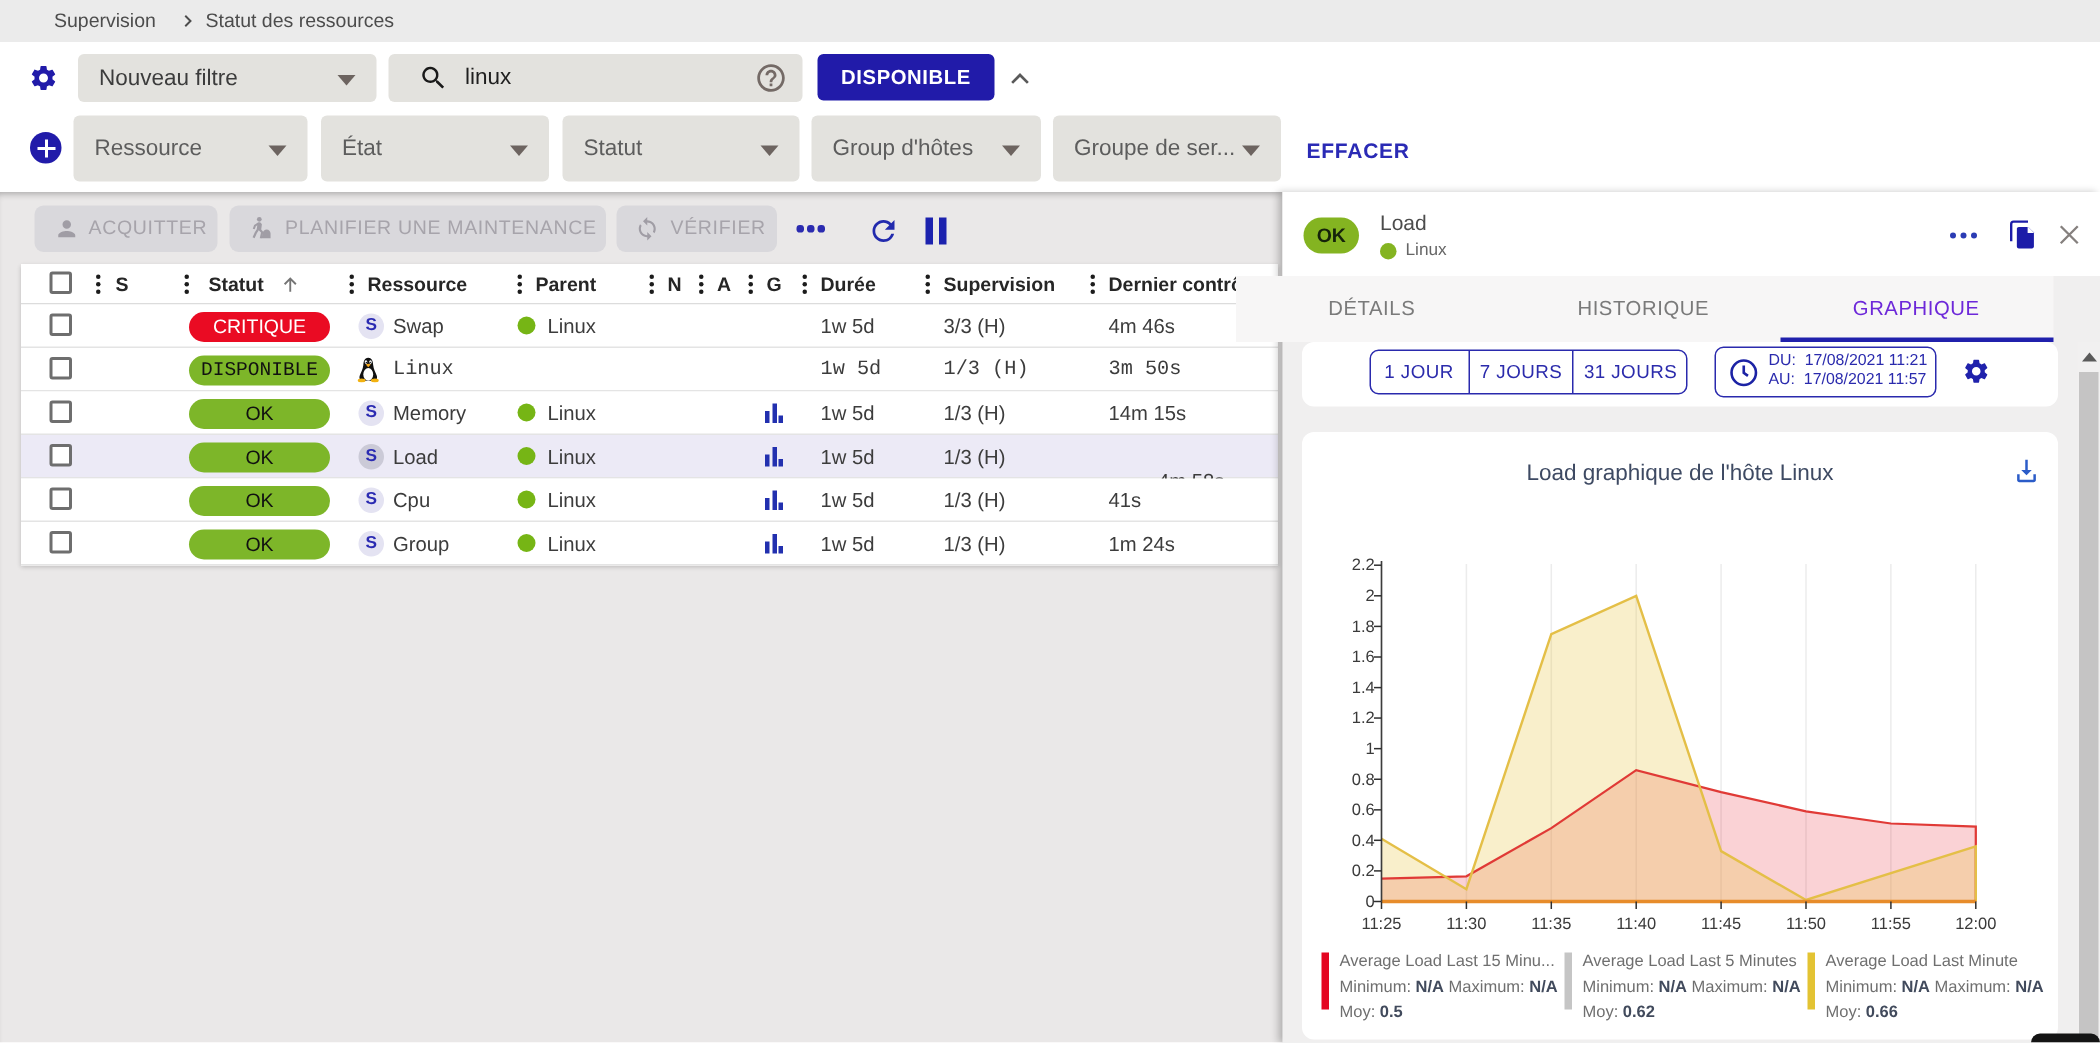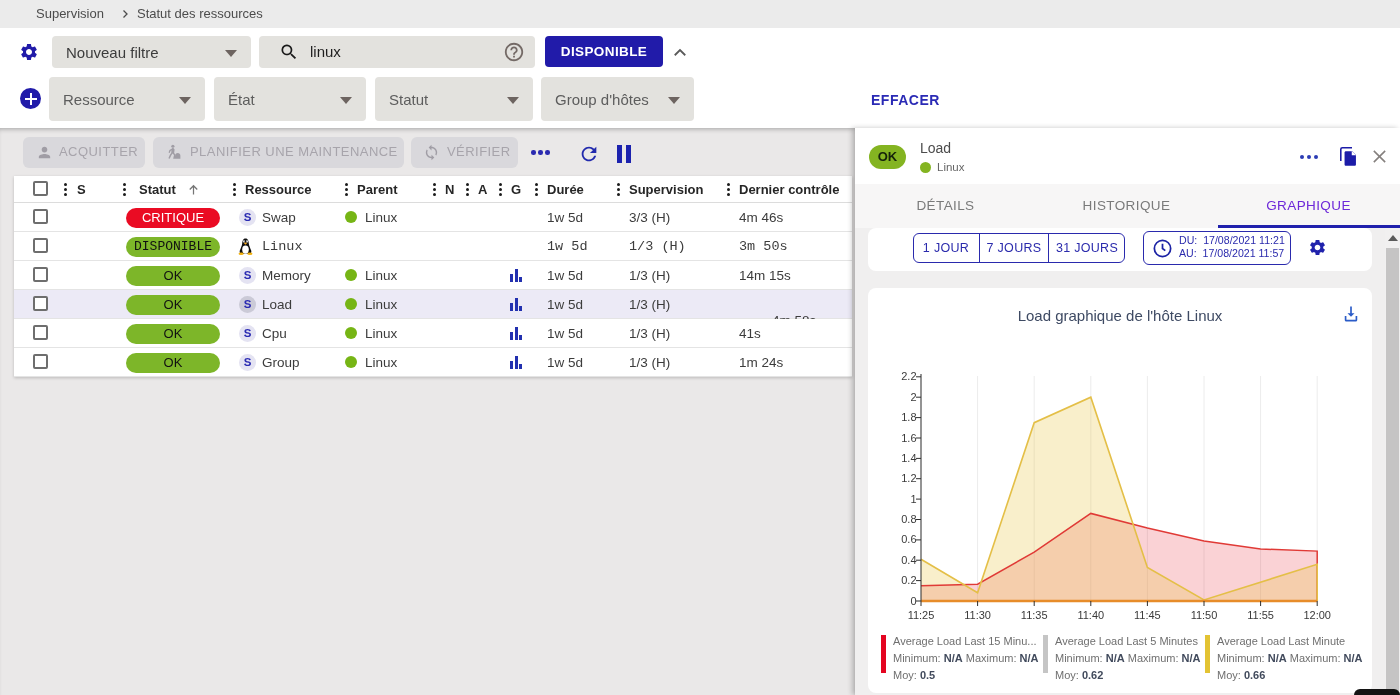--- a/index.html
+++ b/index.html
@@ -34,21 +34,21 @@
 .pill { position:absolute; left:126px; width:94px; height:20px; border-radius:10px; text-align:center; font-size:13px; line-height:20px; top:5px; }
 .schip { position:absolute; left:225px; width:17px; height:17px; border-radius:50%; background:#e4e3f2; color:#2b2bb2; font-size:11.5px; font-weight:bold; text-align:center; line-height:17px; top:6px; }
 .cell { position:absolute; font-size:13.5px; color:#3c3c3c; top:7px; }
 .pdot { position:absolute; left:331px; width:12px; height:12px; border-radius:50%; background:#76b515; top:8px; }
 .gicon { position:absolute; left:496px; top:8px; width:14px; height:13px; }
 .gicon i { position:absolute; bottom:0; background:#2230af; width:3px; }
 
 
 #panel { left:855px; top:128px; width:545px; height:567px; background:#f0efef; box-shadow:-3px 0 5px rgba(0,0,0,0.22); }
 #phead { left:855px; top:128px; width:545px; height:56px; background:#fff; }
-#ptabs { left:855px; top:184px; width:545px; height:44px; background:#f7f6f6; }
+#ptabs { left:824px; top:184px; width:545px; height:44px; background:#f7f6f6; }
 .tab { position:absolute; top:14px; width:181px; text-align:center; font-size:13.5px; letter-spacing:0.4px; color:#7a7a7a; }
 #tabline { position:absolute; left:363px; top:41px; width:182px; height:3px; background:#2020ac; }
 .wcard { position:absolute; background:#fff; border-radius:8px; }
 .seg { position:absolute; top:0; height:28px; line-height:28px; text-align:center; color:#2b2bac; font-size:12.5px; letter-spacing:0.3px; }
 
 
 #sbtrack { left:1385px; top:228px; width:15px; height:467px; background:#f1f0f0; }
 #sbthumb { left:1386px; top:248px; width:13px; height:443px; background:#c5c4c4; }
 #sbarrow { left:1388px; top:235px; width:0; height:0; border-left:5px solid transparent; border-right:5px solid transparent; border-bottom:6px solid #5a5a5a; }
 #blackbox { left:1354px; top:689px; width:46px; height:6px; background:#141414; border-radius:8px 8px 0 0; }
@@ -98,20 +98,24 @@
   <div class="gsel row2" style="left:214px;top:49px;width:152px;height:44px;">
       <span class="lbl">État</span>
       <span class="caret"></span>
     </div>
   <div class="gsel row2" style="left:375px;top:49px;width:158px;height:44px;">
       <span class="lbl">Statut</span>
       <span class="caret"></span>
     </div>
   <div class="gsel row2" style="left:541px;top:49px;width:153px;height:44px;">
       <span class="lbl">Group d'hôtes</span>
+      <span class="caret"></span>
+    </div>
+  <div class="gsel row2" style="left:702px;top:49px;width:152px;height:44px;">
+      <span class="lbl">Groupe de ser...</span>
       <span class="caret"></span>
     </div>
   <span class="abs" style="left:871px;top:64px;font-size:14px;font-weight:bold;color:#2a2ab5;letter-spacing:0.5px;">EFFACER</span>
 </div>
 <div id="leftbg" class="abs"></div>
 
 <div class="tbtn" style="left:23px;width:122px;">
   <svg class="abs" style="left:13px;top:7px;" width="17" height="17" viewBox="0 0 24 24">
       <path fill="#a09da5" d="M12 12c2.21 0 4-1.79 4-4s-1.79-4-4-4-4 1.79-4 4 1.79 4 4 4zm0 2c-2.67 0-8 1.34-8 4v2h16v-2c0-2.66-5.33-4-8-4z"></path>
     </svg>

